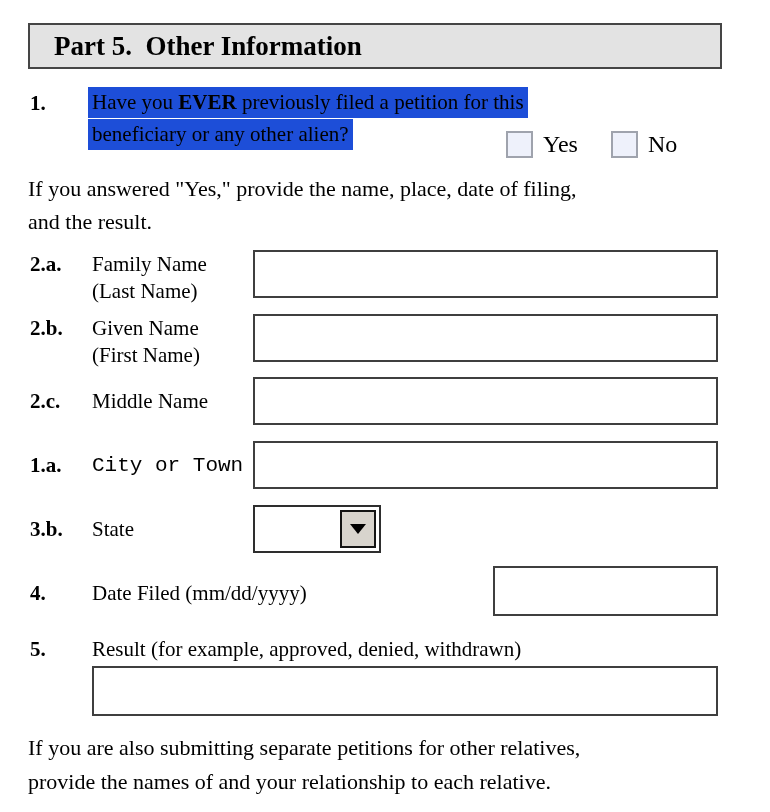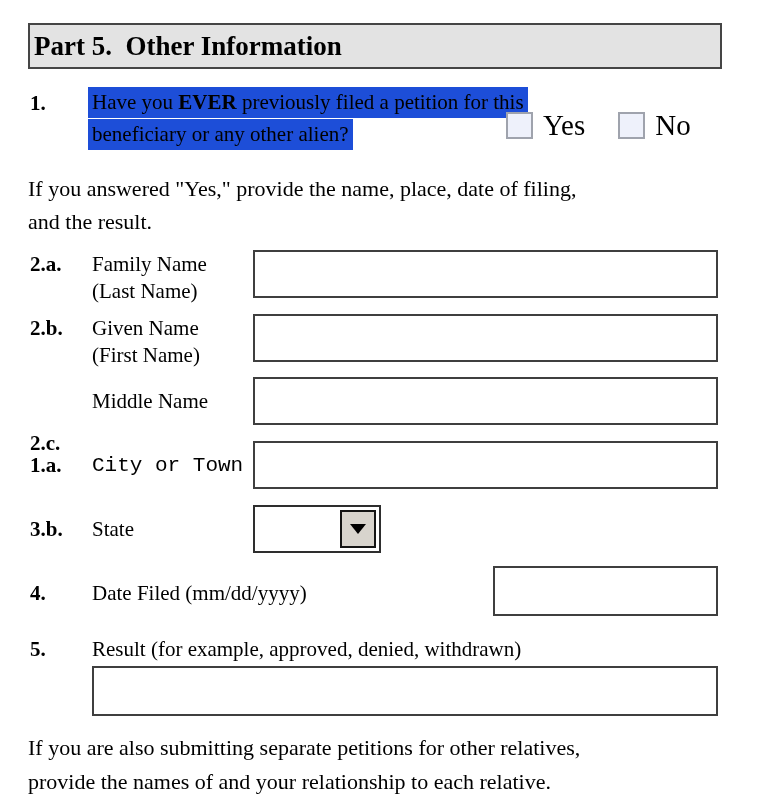--- a/index.html
+++ b/index.html
@@ -16,44 +16,44 @@
   
   .part-header {
     position: absolute;
     left: 28px; top: 23px;
     width: 694px; height: 46px;
     background: #e3e3e3;
     border: 2px solid #454545;
     box-sizing: border-box;
     display: flex;
     align-items: center;
-    padding-left: 4px;
+    padding-left: 24px;
     font-weight: 700;
     font-size: 27px;
     white-space: pre;
   }
 
   
   .q-number {
     position: absolute; left: 30px; top: 91px;
     font-weight: 700; font-size: 21px;
   }
   .q-text {
     position: absolute; left: 88px; top: 86px;
     font-size: 21px; line-height: 32px;
     width: 480px;
   }
   .q-line { height: 32px; }
   .hl { background: #1d4ed8; padding: 3px 4px 4px 4px; }
   .bold { font-weight: 700; }
 
   .yesno {
-    position: absolute; left: 506px; top: 109px;
+    position: absolute; left: 506px; top: 131px;
     display: flex; align-items: center;
-    font-size: 29px;
+    font-size: 24px;
   }
   .checkbox {
     width: 27px; height: 27px;
     background: #eef1fb;
     border: 2px solid #9fa3ad;
     box-sizing: border-box;
     cursor: pointer;
   }
   .cb-label { margin-left: 10px; }
   .cb-gap { width: 33px; }
@@ -80,21 +80,21 @@
     font-size: 20px;
     padding: 0 6px;
     outline: none;
   }
 
   
   .num-2a  { left: 30px; top: 252px; text-align: center; }  .lab-2a { left: 92px; top: 251px; }
   .inp-2a  { left: 253px; top: 250px; width: 465px; height: 48px; }
   .num-2b  { left: 30px; top: 316px; }  .lab-2b { left: 92px; top: 315px; }
   .inp-2b  { left: 253px; top: 314px; width: 465px; height: 48px; }
-  .num-2c  { left: 30px; top: 389px; margin-top: 42px; }  .lab-2c { left: 92px; top: 388px; }
+  .num-2c  { left: 30px; top: 389px; }  .lab-2c { left: 92px; top: 388px; }
   .inp-2c  { left: 253px; top: 377px; width: 465px; height: 48px; }
   .num-3a  { left: 30px; top: 453px; }  .lab-3a { left: 92px; top: 452px; font-family: Liberation Mono, monospace; }
   .inp-3a  { left: 253px; top: 441px; width: 465px; height: 48px; }
   .num-3b  { left: 30px; top: 517px; }  .lab-3b { left: 92px; top: 516px; }
   .num-4   { left: 30px; top: 581px; }  .lab-4  { left: 92px; top: 580px; }
   .inp-4   { left: 493px; top: 566px; width: 225px; height: 50px; }
   .num-5   { left: 30px; top: 637px; }  .lab-5  { left: 92px; top: 636px; }
   .inp-5   { left: 92px; top: 666px; width: 626px; height: 50px; }
 
   

